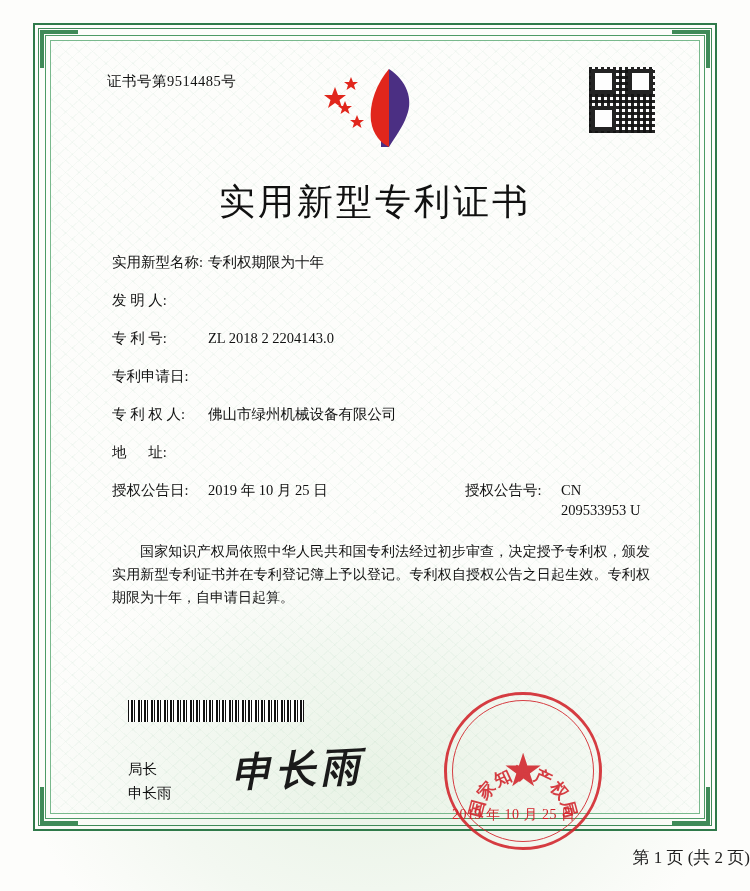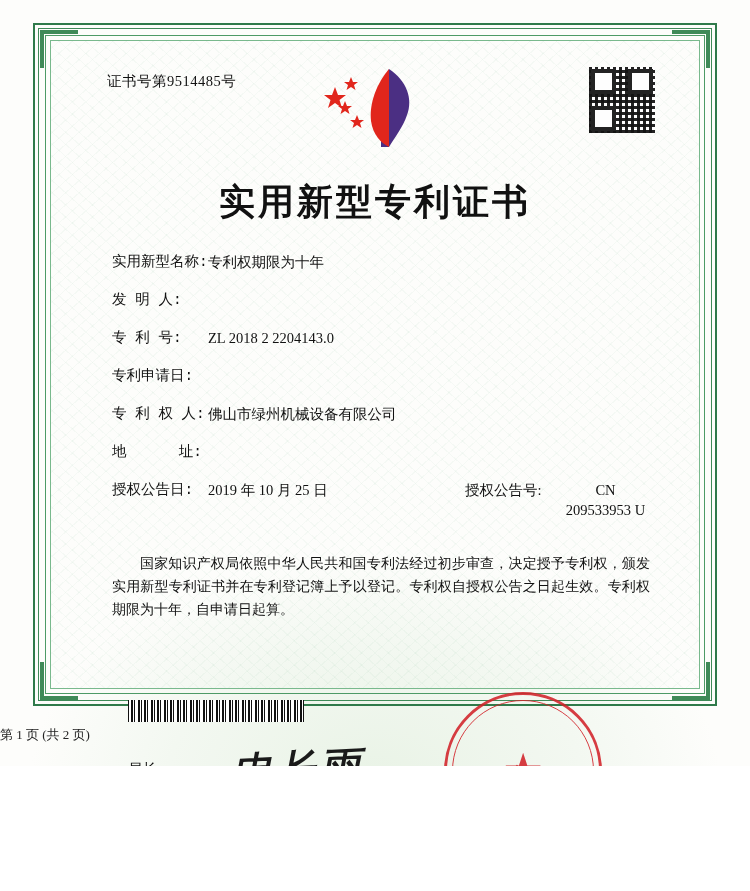--- a/index.html
+++ b/index.html
@@ -10,21 +10,21 @@
     width: 750px;
     height: 891px;
     background: #ffffff;
     font-family: "Liberation Serif", "DejaVu Serif", serif;
     color: #1a1a1a;
     overflow: hidden;
   }
   .page {
     position: relative;
     width: 750px;
-    height: 766px;
+    height: 891px;
     background:
       radial-gradient(ellipse 460px 300px at 50% 780px, #e9f3e6 0%, #f3f8f1 45%, #fdfdfb 75%),
       linear-gradient(#fdfdfb, #fdfdfb);
     overflow: hidden;
   }
 
   
   .frame-outer {
     position: absolute;
     left: 33px;
@@ -128,21 +128,21 @@
     justify-content: center;
     align-items: center;
   }
 
   .title {
     position: absolute;
     left: 0; right: 0;
     top: 178px;
     text-align: center;
     font-size: 36px;
-    font-weight: bold;
+    font-weight: normal;
     letter-spacing: 3px;
     color: #111;
     font-family: "DejaVu Serif", "Liberation Serif", serif;
   }
 
   .fields {
     position: absolute;
     left: 112px;
     right: 100px;
     top: 252px;
@@ -153,47 +153,46 @@
     font-size: 14.5px;
     line-height: 20px;
     margin-bottom: 18px;
     color: #111;
   }
   .field-label {
     width: 96px;
     flex: 0 0 96px;
     white-space: pre;
     letter-spacing: 0;
-    font-family: Liberation Mono, monospace;
   }
   .field-value {
     flex: 1 1 auto;
     white-space: pre-wrap;
   }
   .field-row.two-col .field-value { flex: 0 0 auto; width: 250px; }
   .field-label2 {
     width: 96px;
     flex: 0 0 96px;
     white-space: pre;
     margin-left: 7px;
   }
-  .field-value2 { flex: 1 1 auto; text-align: center; }
+  .field-value2 { flex: 1 1 auto; }
 
   .paragraphs {
     position: absolute;
     left: 112px;
     right: 100px;
     top: 536px;
     font-size: 14px;
     line-height: 23px;
     color: #111;
     text-align: justify;
   }
   .paragraphs p {
-    margin: 16px 0 2px 0;
+    margin: 4px 0 2px 0;
     text-indent: 28px;
   }
 
   
   .barcode {
     position: absolute;
     left: 128px;
     top: 700px;
     width: 176px;
     height: 22px;
@@ -271,22 +270,22 @@
     top: 806px;
     font-size: 14px;
     color: #d2232a;
     letter-spacing: .5px;
   }
 
   .page-footer {
     position: absolute;
     left: 0; right: 0;
     bottom: 22px;
-    text-align: left;
-    font-size: 13px;
+    text-align: right;
+    font-size: 17px;
     color: #222;
   }
 </style>
 </head>
 <body>
 
 <div class="page">
 
   <div class="frame-outer"></div>
   <div class="frame-inner"></div>

